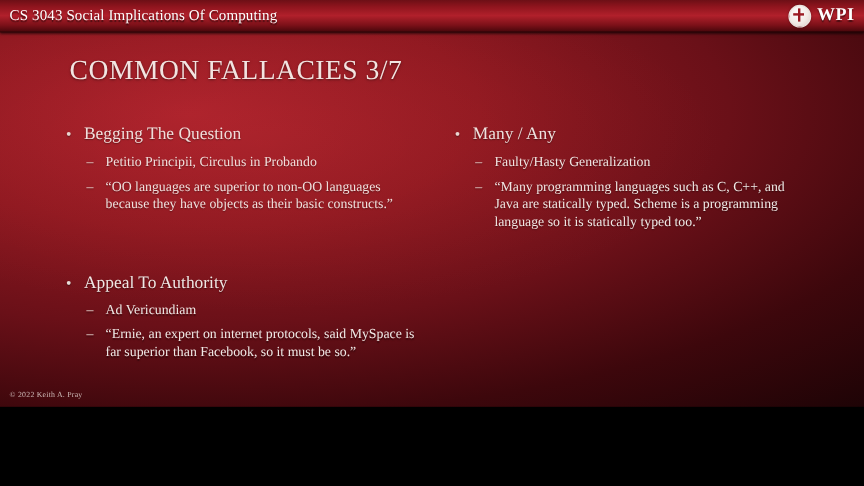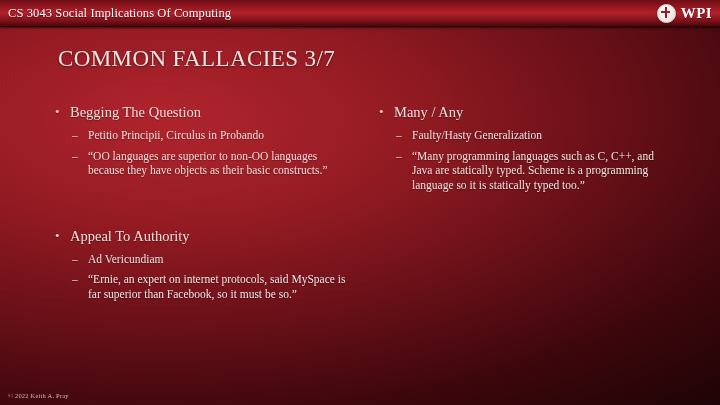--- a/index.html
+++ b/index.html
@@ -9,21 +9,21 @@
   body {
     width: 720px;
     height: 405px;
     overflow: hidden;
     font-family: "Liberation Serif", serif;
     background: #000;
   }
   .slide {
     position: relative;
     width: 720px;
-    height: 405px;
+    height: 339px;
     background:
       radial-gradient(ellipse 120% 100% at 22% 28%, #a8202a 0%, #8e1820 28%, #6a1018 52%, #3d070c 75%, #1a0305 100%);
     overflow: hidden;
   }
   .slide::after {
     content: "";
     position: absolute;
     left: 0; top: 0; right: 0; bottom: 0;
     background: radial-gradient(ellipse 90% 70% at 30% 35%, rgba(255,80,80,0.10) 0%, rgba(0,0,0,0) 60%);
     pointer-events: none;

